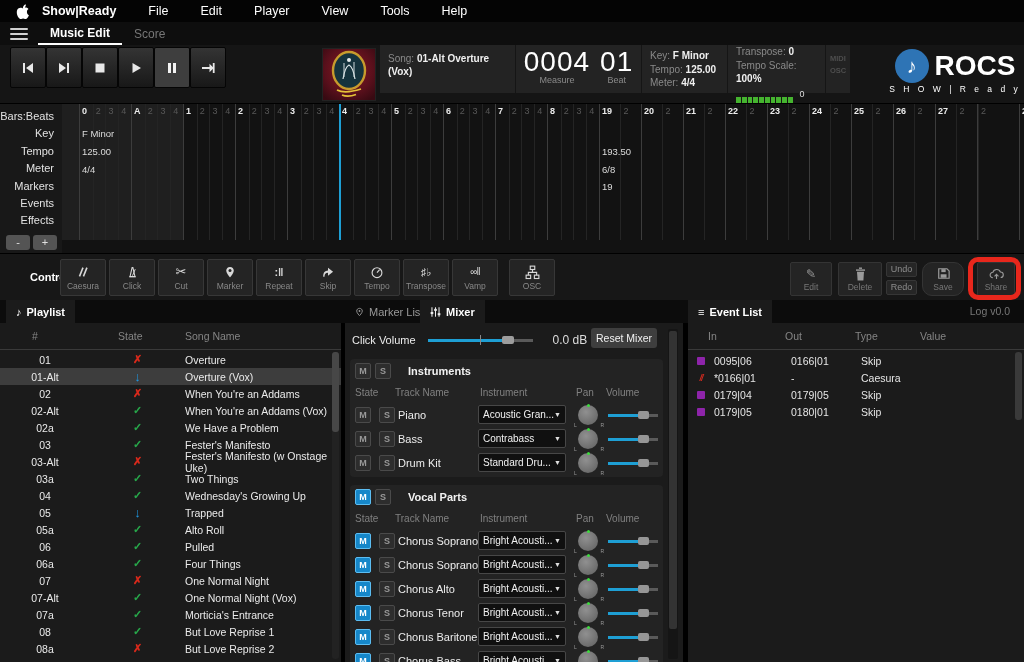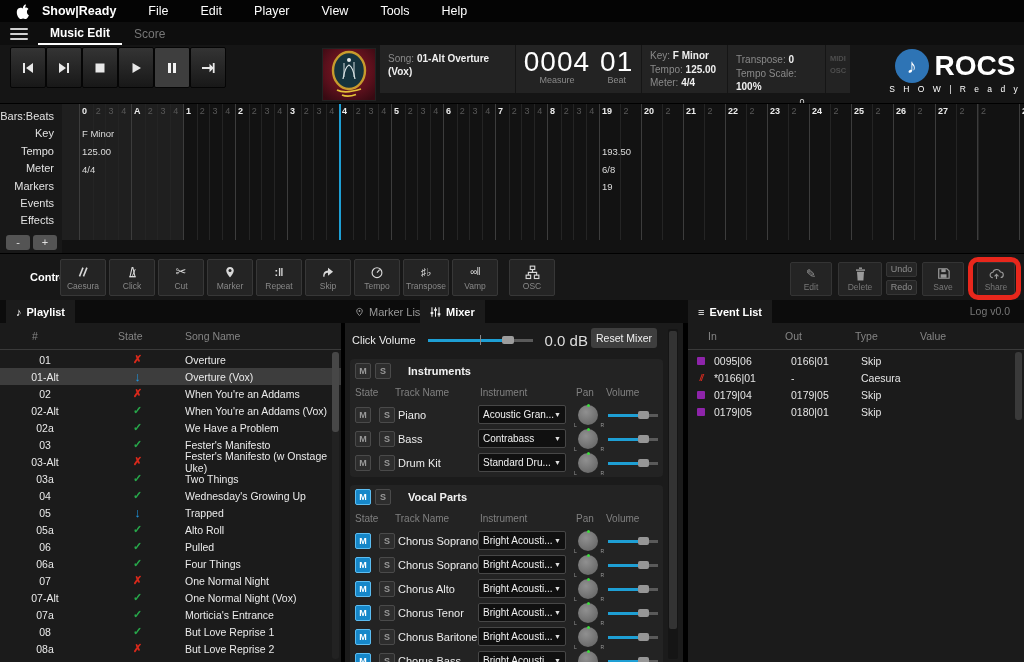--- a/index.html
+++ b/index.html
@@ -33,21 +33,21 @@
   .info-sec { background:#232323; height:48px; padding:5px 8px; color:#e8e8e8; font-size:10px; }
   .ilabel { color:#8a8a8a; }
   .ival { color:#f0f0f0; font-weight:bold; }
   #sec-song { width:135px; line-height:13px; padding-top:7px; }
   #sec-counter { width:125px; display:flex; justify-content:center; gap:0; padding-top:2px; }
   .cnt-col { display:flex; flex-direction:column; align-items:center; }
   .cnt-big { font-size:28px; line-height:30px; color:#fff; letter-spacing:1px; }
   .cnt-sub { font-size:9px; color:#8a8a8a; margin-top:-2px; }
   .cnt-div { width:2px; height:24px; background:#cfcfcf; margin:5px 5px 0 5px; }
   #sec-key { width:85px; line-height:13.5px; padding-top:4px; }
-  #sec-trans { width:97px; line-height:13.5px; padding-top:8px; }
+  #sec-trans { width:97px; line-height:13.5px; padding-top:0; }
   #meterrow { display:flex; align-items:center; margin-top:2px; }
   .seg { width:5px; height:8px; background:#45b42f; margin-right:1px; }
   #meterdb { font-size:9px; color:#ddd; margin-left:6px; }
   #sec-midiosc { width:24px; font-size:7.5px; color:#4e4e4e; font-weight:bold;
     padding:8px 0 0 4px; line-height:12px; }
   #logo { position:absolute; right:14px; top:4px; width:110px; display:flex; flex-direction:column; align-items:center; }
   #logo-row { display:flex; align-items:center; gap:6px; }
   #logo-circle { width:34px; height:34px; border-radius:50%; background:#2e74b5; color:#fff;
     display:flex; align-items:center; justify-content:center; font-size:20px; }
   #logo-brand { color:#fff; font-size:28px; font-weight:bold; letter-spacing:0px; line-height:30px; }
@@ -82,21 +82,21 @@
   .toolbtn .tlbl { font-size:8.5px; color:#888; }
   .osc-gap { margin-left:8px; }
   .editbtn { position:absolute; top:8px; height:34px; background:#242424; border:1px solid #343434;
     border-radius:2px; display:flex; flex-direction:column; align-items:center; justify-content:center; gap:1px; }
   .editbtn .ticon { color:#9a9a9a; font-size:12px; height:15px; display:flex; align-items:center; }
   .editbtn .tlbl { font-size:8.5px; color:#777; }
   #btn-edit { left:790px; width:42px; } #btn-delete { left:838px; width:44px; }
   .smallbtn { position:absolute; left:886px; width:31px; height:15px; background:#262626; border:1px solid #363636;
     border-radius:2px; color:#8d8d8d; font-size:9px; text-align:center; line-height:13px; }
   #btn-undo { top:8px; } #btn-redo { top:26px; }
-  #btn-save { left:922px; width:42px; } #btn-share { left:977px; width:38px; }
+  #btn-save { left:922px; width:42px;border-radius:10px; } #btn-share { left:977px; width:38px; }
   #share-highlight { position:absolute; left:968px; top:3px; width:53px; height:43px;
     border:5px solid #e8271c; border-radius:10px; pointer-events:none; }
 
   
   #tabstrip { position:absolute; left:0; top:300px; width:1024px; height:23px; background:#0c0c0c; }
   .ptab { position:absolute; top:0; height:23px; display:flex; align-items:center; gap:5px;
     padding:0 10px; font-size:11px; color:#999; }
   .ptab.active { background:#1b1b1b; color:#fff; font-weight:bold; }
   #tab-playlist { left:6px; } #tab-markerlist { left:345px; } #tab-mixer { left:420px; }
   #tab-eventlist { left:688px; } #log-version { position:absolute; right:14px; top:5px; font-size:10.5px; color:#777; }
@@ -123,21 +123,21 @@
   #pl-thumb { position:absolute; left:0; top:0; width:7px; height:80px; background:#474747; border-radius:3px; }
 
   
   #clickrow { position:absolute; left:7px; top:7px; right:26px; height:20px; display:flex; align-items:center; }
   #click-label { font-size:11px; color:#ececec; margin-right:12px; }
   #cslider { position:relative; width:105px; height:10px; }
   #ct-fill { position:absolute; left:0; top:4px; width:75px; height:3px; background:#1e9fd4; }
   #ct-rest { position:absolute; left:86px; top:4px; width:19px; height:3px; background:#5a5a5a; }
   #ct-tick { position:absolute; left:52px; top:0; width:1px; height:10px; background:#888; }
   #ct-handle { position:absolute; left:74px; top:1px; width:12px; height:8px; background:#9d9d9d; border-radius:2px; }
-  #click-db { font-size:15px; color:#ddd; margin-left:12px; }
+  #click-db { font-size:12px; color:#ddd; margin-left:20px; }
   #reset-btn { position:absolute; right:26px; top:5px; width:66px; height:20px; background:#3e3e3e;
     border-radius:3px; color:#f2f2f2; font-size:10.5px; display:flex; align-items:center; justify-content:center; }
   #mgroups { position:absolute; left:5px; top:36px; width:313px; bottom:0; overflow:hidden; }
   .mgroup { background:#232323; border-radius:4px; margin-bottom:8px; padding-bottom:2px; }
   .mg-header { height:24px; display:flex; align-items:center; padding-left:5px; }
   .msbtn { width:16px; height:16px; border-radius:2px; background:#2d2d2d; border:1px solid #4a4a4a;
     color:#999; font-size:9px; font-weight:bold; display:flex; align-items:center; justify-content:center; }
   .msbtn + .msbtn { margin-left:4px; }
   .msbtn.on { background:#1687c9; border-color:#5cbdf2; color:#fff; }
   .mg-title { margin-left:17px; font-size:11px; font-weight:bold; color:#f2f2f2; }

